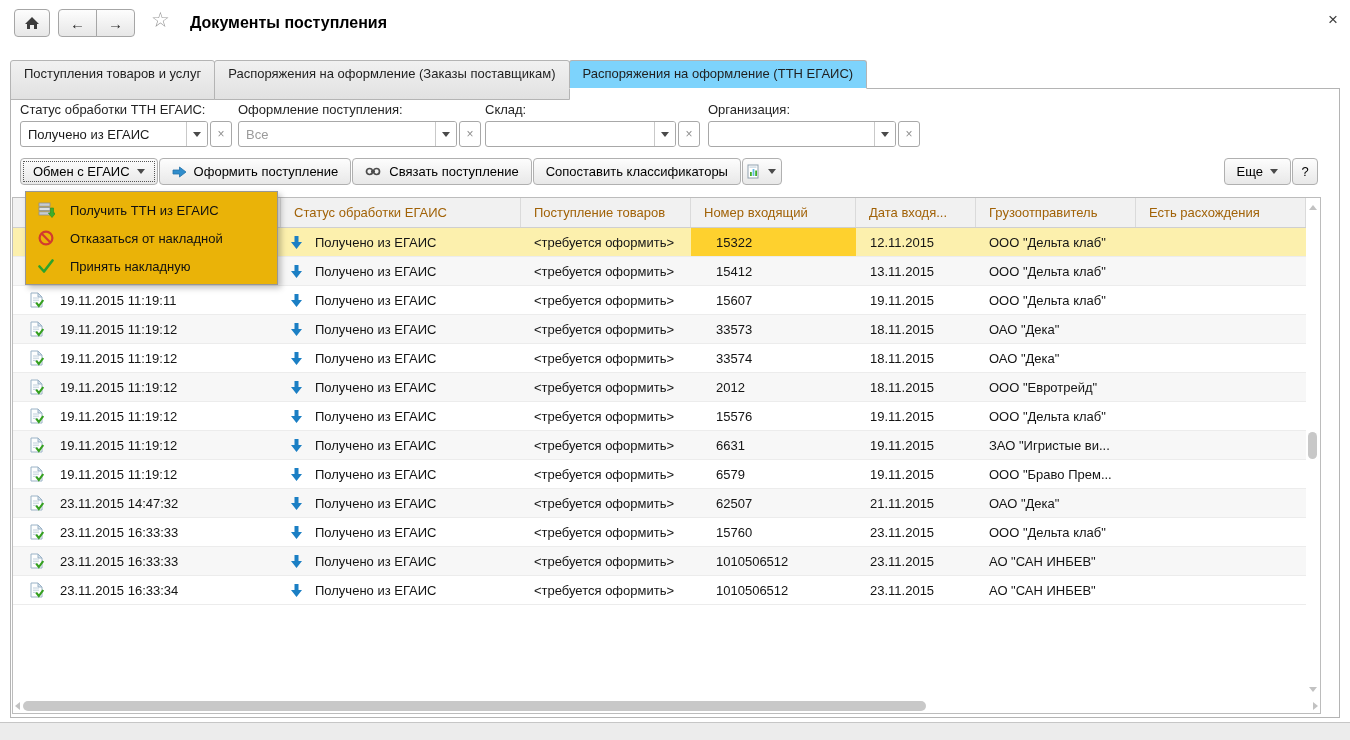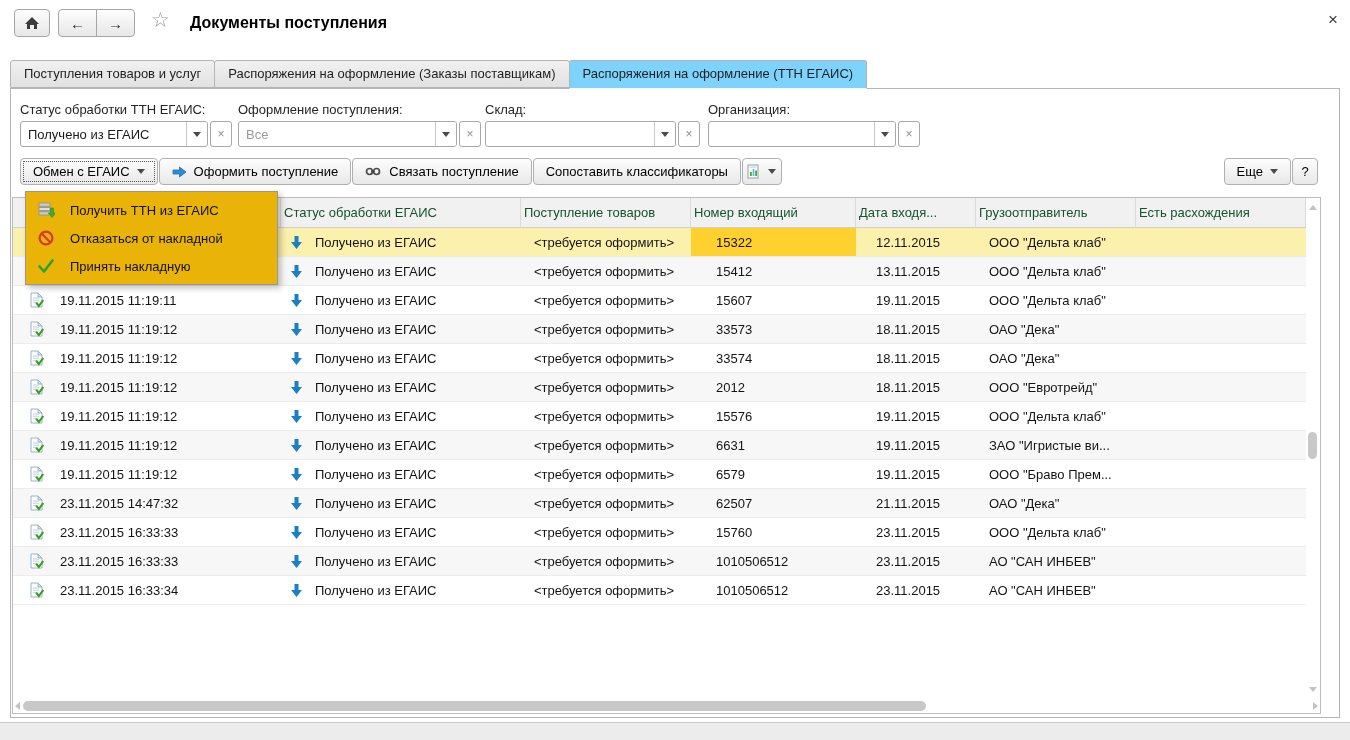--- a/index.html
+++ b/index.html
@@ -12,21 +12,21 @@
   .navpair{position:absolute;left:58px;top:9px;display:flex}
   .navpair .nbtn{width:39px;height:28px;border:1px solid #a6a6a6;background:linear-gradient(#fdfdfd,#e7e7e7);
                  display:flex;align-items:center;justify-content:center;font-weight:bold;font-size:15px;color:#2a2a2a;cursor:pointer}
   .navpair .nbtn:first-child{border-radius:4px 0 0 4px}
   .navpair .nbtn:last-child{border-radius:0 4px 4px 0;margin-left:-1px}
   .star{position:absolute;left:151px;top:8px;font-size:21px;color:#9a9a9a;cursor:pointer}
   .ptitle{position:absolute;left:190px;top:14px;font-size:16px;font-weight:bold;color:#000}
   .close{position:absolute;right:12px;top:11px;font-size:17px;color:#3c3c3c;cursor:pointer;line-height:1}
   
   .tabs{position:absolute;left:10px;top:60px;display:flex;z-index:3}
-  .tab{height:28px;line-height:26px;padding:0 13px;background:linear-gradient(#f1f1f1,#e1e1e1);
+  .tab{height:40px;line-height:26px;padding:0 13px;background:linear-gradient(#f1f1f1,#e1e1e1);
        border:1px solid #b4b4b4;margin-left:-1px;white-space:nowrap;cursor:pointer;border-radius:3px 3px 0 0;color:#1f1f1f}
   .tab:first-child{margin-left:0}
   .tab.active{background:#7dd3fc;height:29px;border-bottom:1px solid #fff;z-index:4;position:relative}
   .panel{position:absolute;left:10px;top:88px;width:1330px;height:630px;border:1px solid #b4b4b4;background:#fff}
   
   .flabel{position:absolute;top:102px;color:#242424;white-space:nowrap}
   .combo{position:absolute;top:121px;height:26px;display:flex;align-items:stretch}
   .combo .field{flex:1;display:flex;border:1px solid #a8a8a8;border-radius:3px;background:#fff;overflow:hidden}
   .combo .val{flex:1;display:flex;align-items:center;padding-left:7px;white-space:nowrap;overflow:hidden}
   .combo .val.ph{color:#9b9b9b}
@@ -43,31 +43,31 @@
   .qbtn{width:26px;padding:0}
   
   .menu{position:absolute;left:25px;top:191px;width:253px;background:#eab308;border:1px solid #979797;
         box-shadow:3px 3px 6px rgba(0,0,0,.25);z-index:10;padding:4px 0}
   .mitem{height:28px;display:flex;align-items:center;padding:0 11px;gap:15px;cursor:pointer;color:#111}
   .micon{width:18px;display:flex;justify-content:center;align-items:center}
   
   .listctl{position:absolute;left:12px;top:197px;width:1309px;height:517px;border:1px solid #bcbcbc;background:#fff;overflow:hidden}
   .grid7{display:grid;grid-template-columns:268px 240px 170px 165px 120px 160px 170px}
   .thead{height:30px;background:#f1f1f1;border-bottom:1px solid #cfcfcf;width:1293px}
-  .th{border-right:1px solid #dadada;display:flex;align-items:center;padding-left:3px;color:#14532d;
+  .th{border-right:1px solid #dadada;display:flex;align-items:center;padding-left:13px;color:#a16207;
       overflow:hidden;white-space:nowrap;cursor:pointer}
   .tbody{width:1293px}
   .trow{height:29px;border-bottom:1px solid #ececec;cursor:pointer}
   .trow.alt{background:#f7f7f7}
   .trow.sel{background:#fcf0ad}
   .cell{display:flex;align-items:center;padding-left:13px;overflow:hidden;white-space:nowrap;color:#141414}
   .c-received{padding-left:17px;gap:16px}
   .c-status{padding-left:10px;gap:13px}
   .c-number{padding-left:25px}
-  .c-date_in{padding-left:20px}
+  .c-date_in{padding-left:14px}
   .cell.activecell{background:#fed12e}
   .ic{display:inline-flex;align-items:center}
   
   .vscroll{position:absolute;top:0;right:0;width:14px;bottom:14px}
   .vthumb{position:absolute;left:2px;top:234px;width:9px;height:27px;background:#c8c8c8;border-radius:5px;cursor:pointer}
   .varr{position:absolute;left:3px;width:0;height:0;border-left:4px solid transparent;border-right:4px solid transparent}
   .varr.up{top:7px;border-bottom:5px solid #c2c2c2}
   .varr.down{bottom:7px;border-top:5px solid #c2c2c2}
   .hscroll{position:absolute;left:0;right:0;bottom:0;height:14px}
   .hthumb{position:absolute;left:10px;top:2px;width:903px;height:10px;background:#c8c8c8;border-radius:5px;cursor:pointer}

